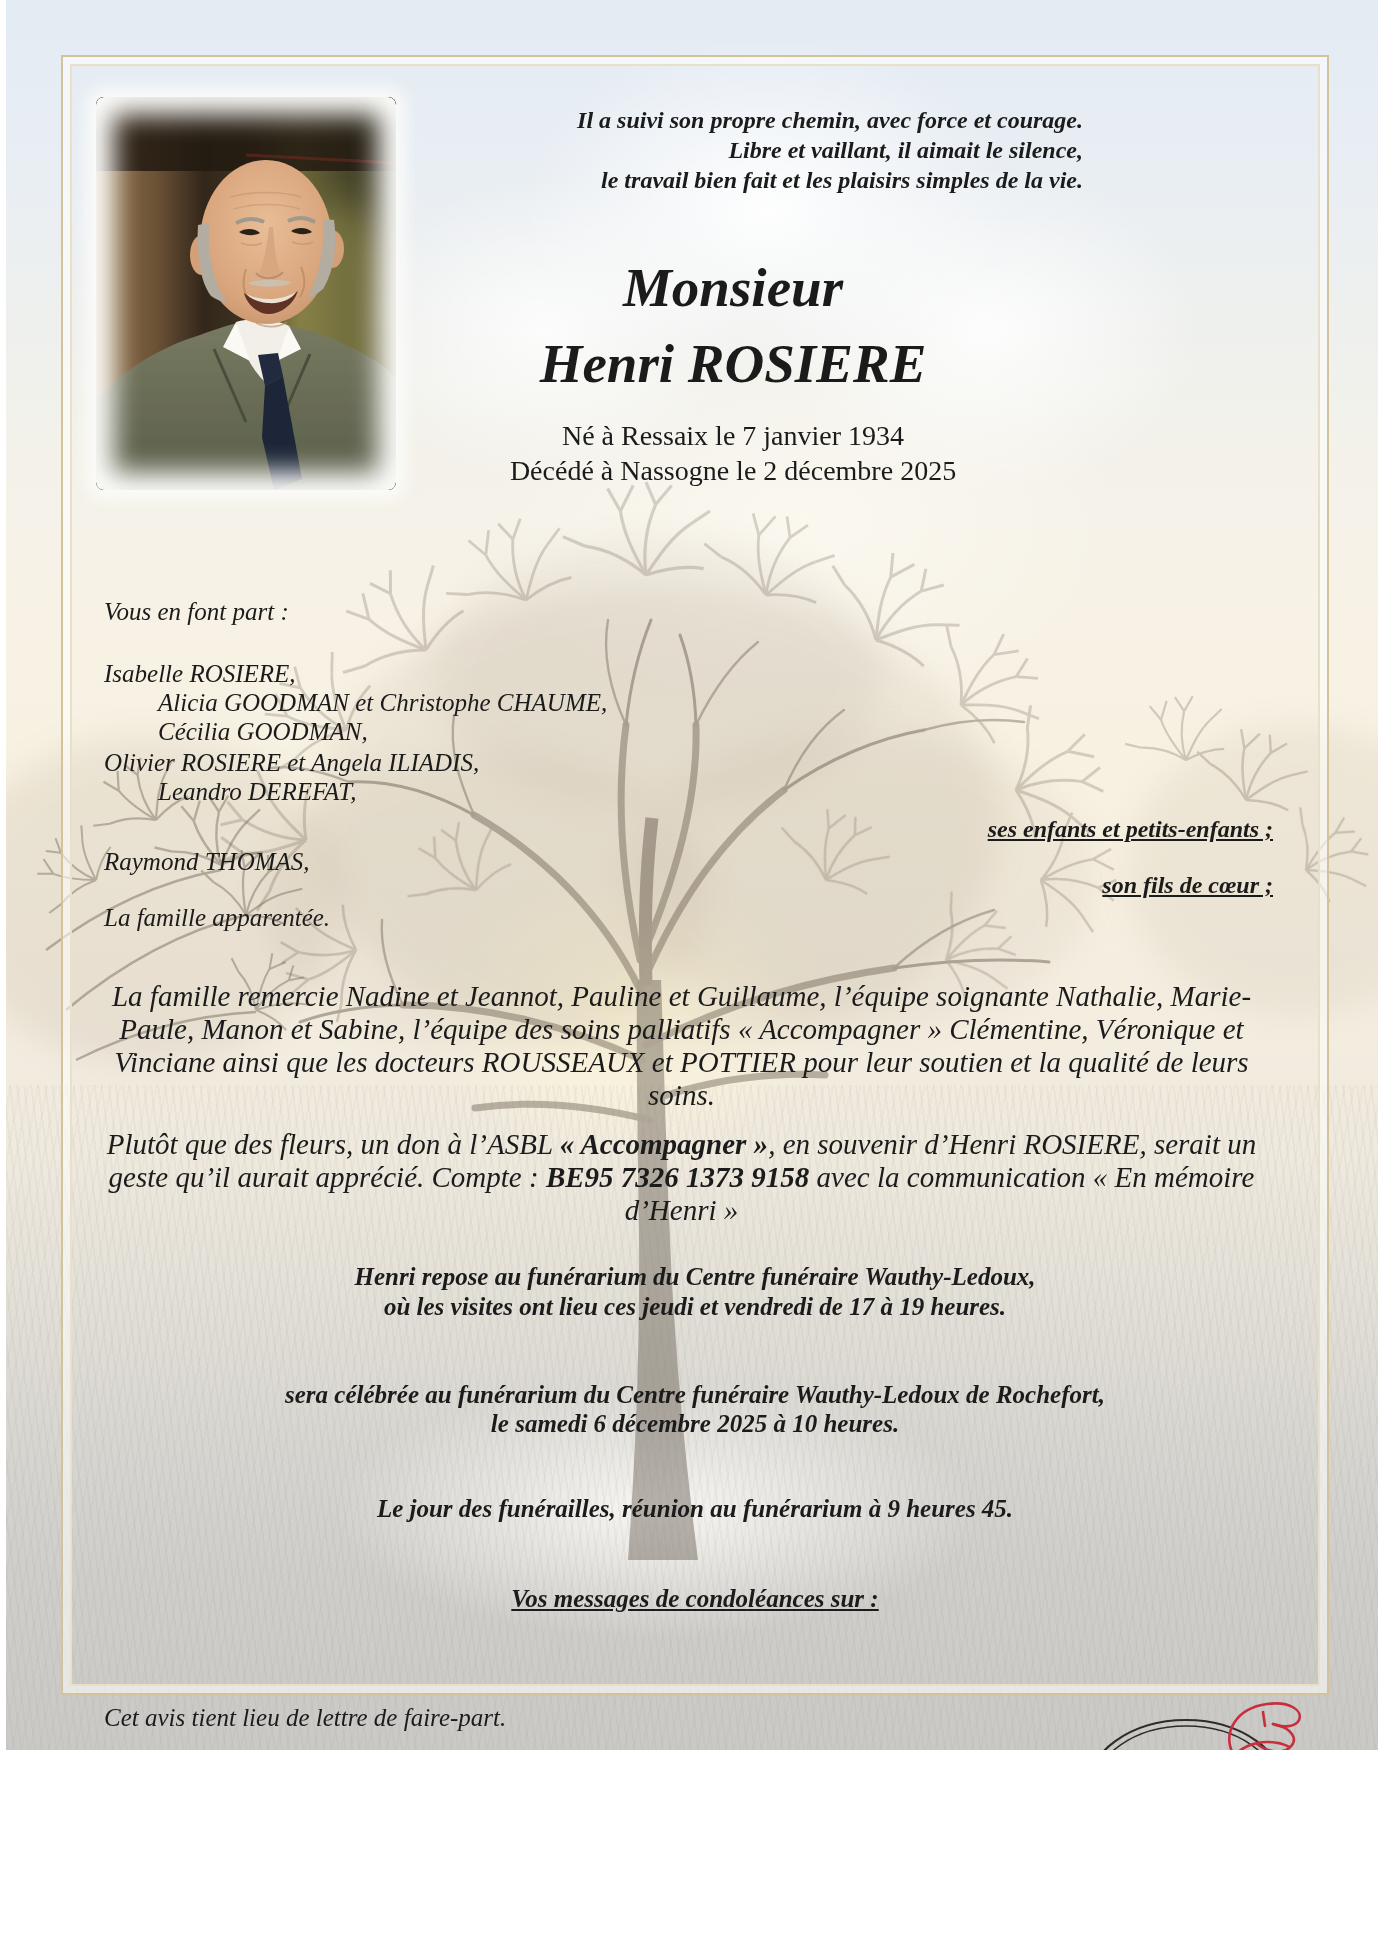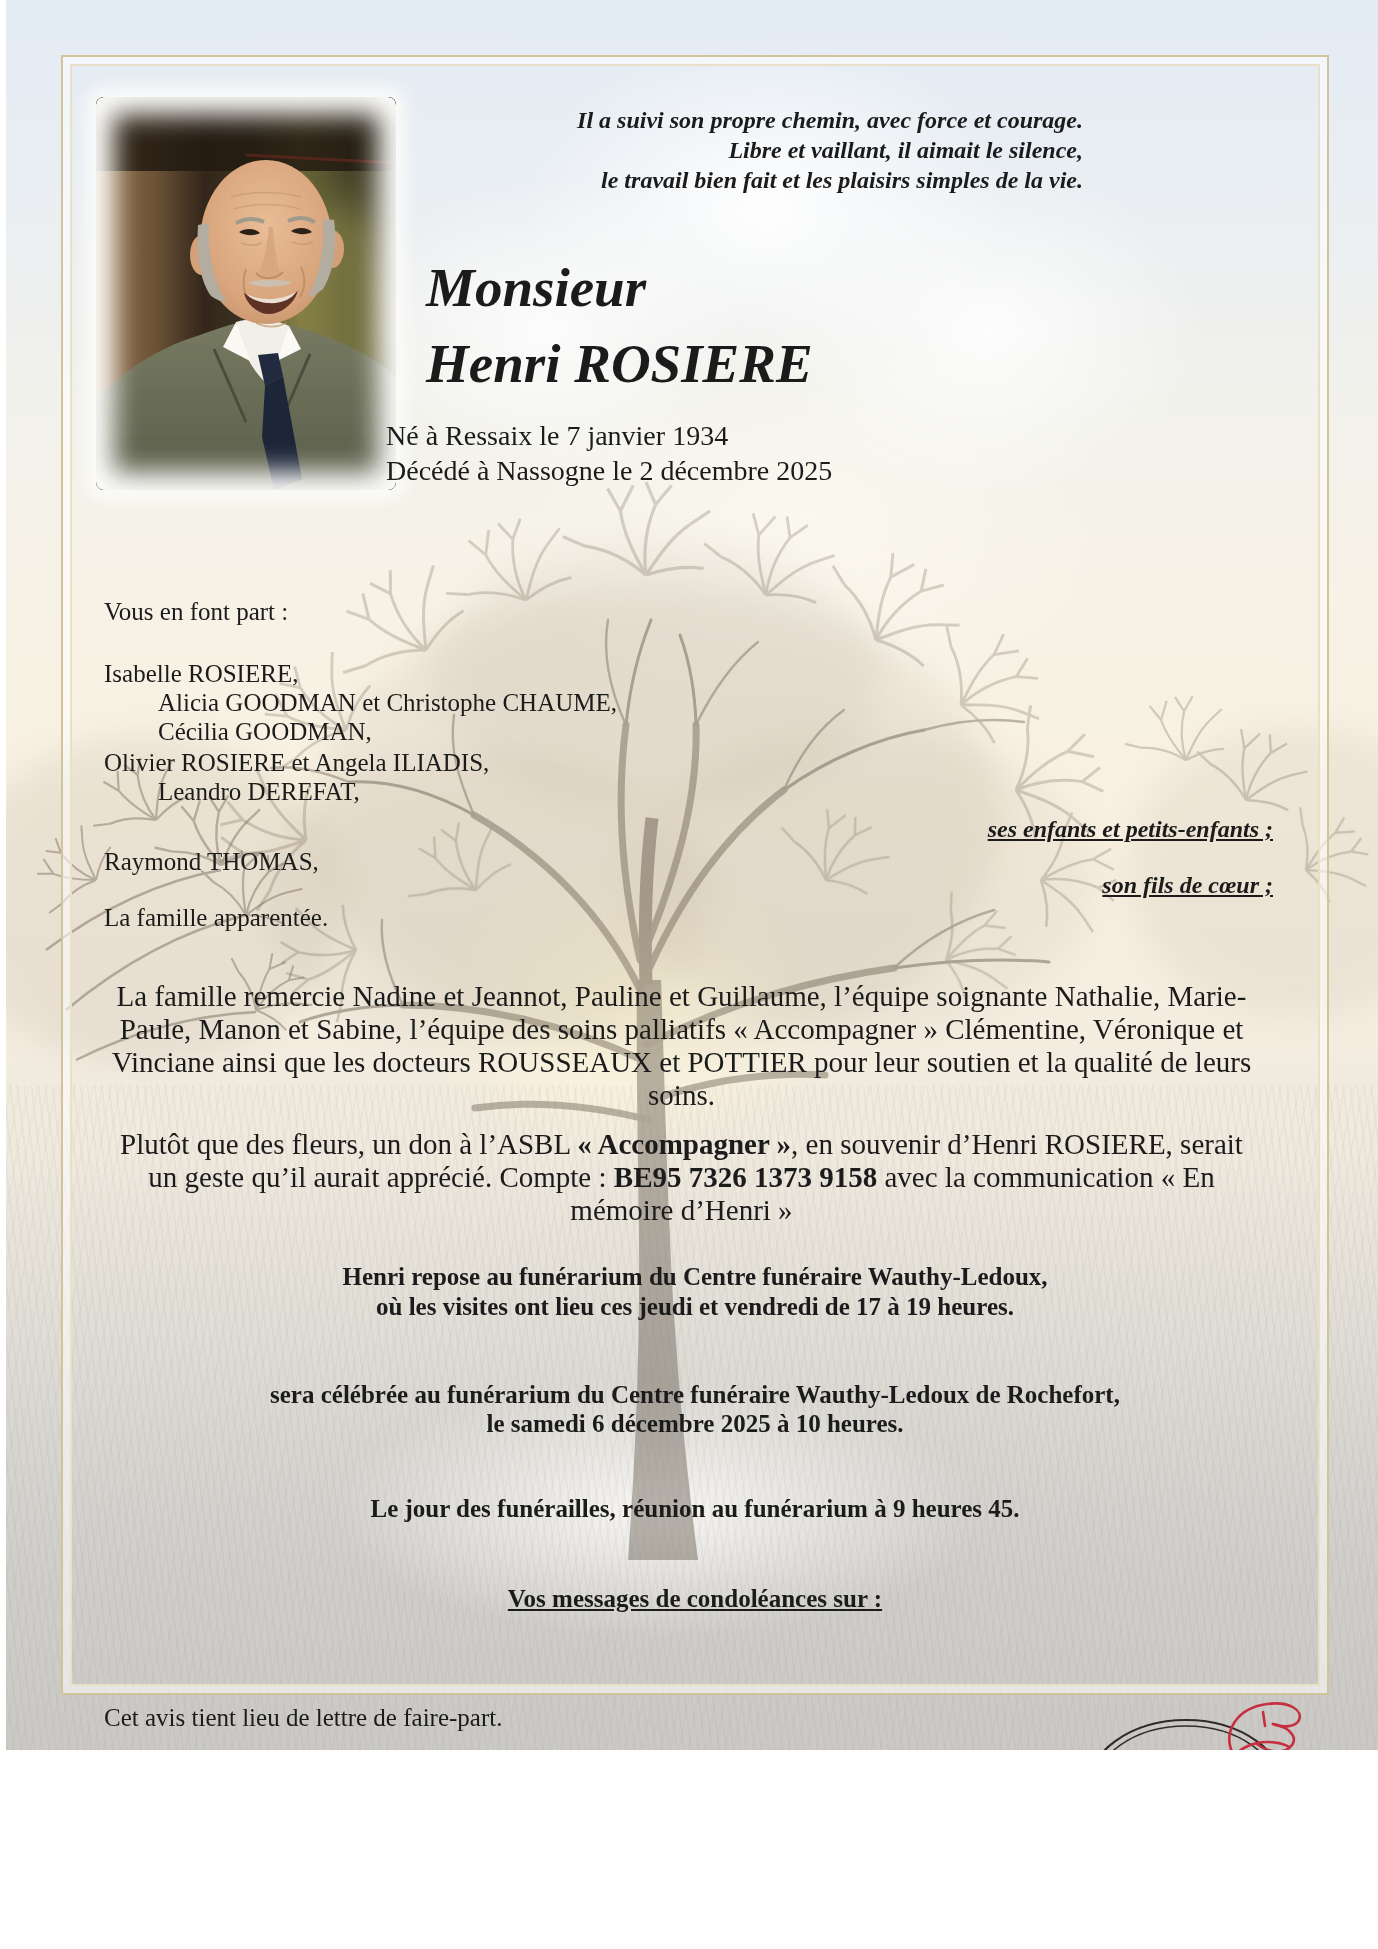--- a/index.html
+++ b/index.html
@@ -15,38 +15,38 @@
       radial-gradient(ellipse 430px 270px at 800px 520px, rgba(253,250,242,0.70), rgba(253,250,242,0) 75%),
       linear-gradient(180deg,#e3ebf3 0%,#e9eef3 10%,#f1f1ec 22%,#f7f2e6 34%,#f8f1e1 46%,#f5eee0 56%,#efe9de 66%,#e3e0d8 74%,#d8d6d1 82%,#d0cecb 90%,#cbc9c6 100%);
     margin-left: 6px;
   }
   .page::after{ 
     content:"";position:absolute;left:0;right:0;top:62%;bottom:0;pointer-events:none;
     background-image:
       repeating-linear-gradient(83deg, rgba(130,122,110,0.06) 0 2px, rgba(0,0,0,0) 2px 7px),
       repeating-linear-gradient(-80deg, rgba(150,142,128,0.05) 0 2px, rgba(0,0,0,0) 2px 9px);
   }
-  .abs{position:absolute;}
+  .abs{position:absolute;font-style:italic;}
   .bg-art{position:absolute;left:0;top:0;z-index:0;pointer-events:none;}
   .frame-outer{position:absolute;inset:55px;border:2px solid #d2c39a;z-index:1;
     box-shadow:inset 0 0 0 8px rgba(255,255,255,0.55);}
   .frame-inner{position:absolute;inset:64px;border:2px solid #e9e1c7;z-index:1;}
   .content{position:absolute;inset:0;z-index:2;}
 
   .photo{position:absolute;left:90px;top:97px;width:300px;height:393px;border-radius:8px;
     overflow:hidden;box-shadow:0 0 16px 10px rgba(252,252,250,0.9);}
   .photo svg{display:block;}
   .photo-vignette{position:absolute;inset:0;border-radius:8px;
     box-shadow:inset 0 0 26px 18px #fcfcfa;}
 
   .epitaph{position:absolute;top:105px;right:301px;width:720px;text-align:right;
     font-style:italic;font-weight:700;font-size:24px;line-height:30px;}
-  .title-block{position:absolute;left:420px;top:250px;width:614px;text-align:left;
+  .title-block{position:absolute;left:420px;top:250px;width:614px;text-align:center;
     font-style:italic;font-weight:700;font-size:55px;line-height:76px;}
-  .dates{position:absolute;left:380px;top:418px;width:694px;
+  .dates{position:absolute;left:380px;top:418px;width:694px;text-align:center;
     font-size:28px;line-height:35px;}
 
   .t25{font-size:25px;}
   .rel{font-style:italic;font-weight:700;font-size:24px;text-decoration:underline;}
   .para{font-size:29px;line-height:33px;width:1155px;text-align:center;}
   .cblock{left:0;width:1378px;text-align:center;font-weight:700;font-size:25px;line-height:30px;}
   .under{text-decoration:underline;}
   .logo-svg{position:absolute;left:1035px;top:1692px;z-index:3;}
 </style>
 </head>

